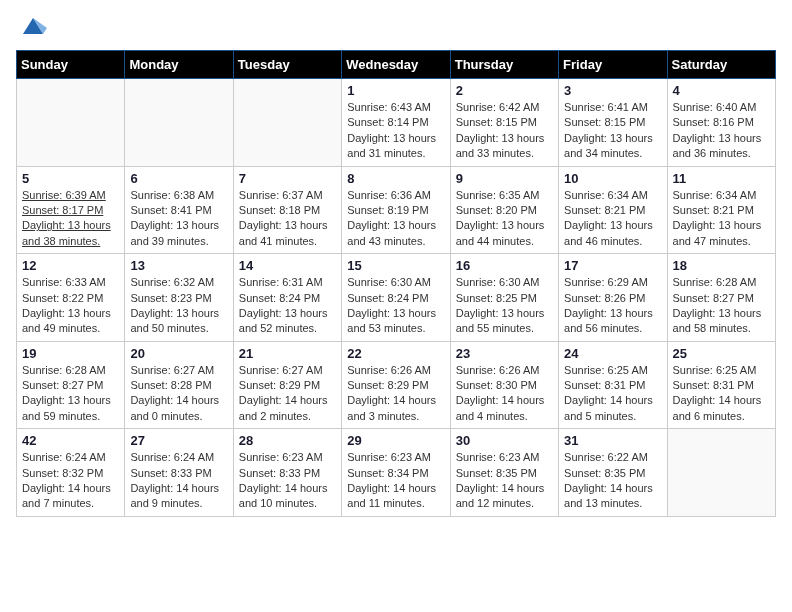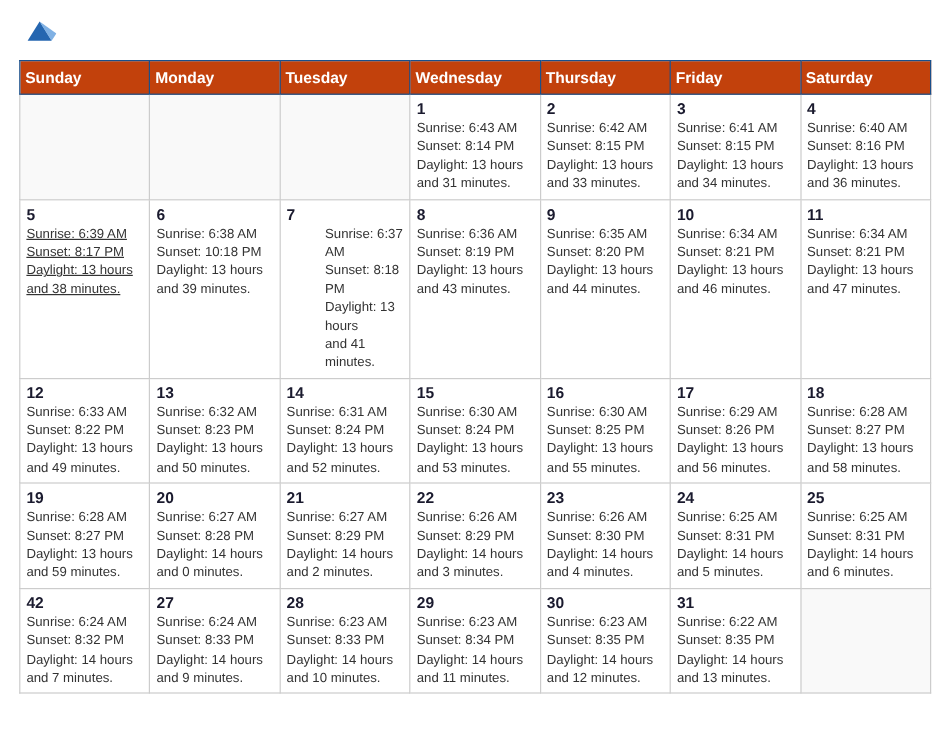--- a/index.html
+++ b/index.html
@@ -32,21 +32,21 @@
     .location-title {
       font-size: 16px;
       color: #333;
     }
     .calendar {
       width: 100%;
       border-collapse: collapse;
       border: 1px solid #ccc;
     }
     .calendar th {
-      background: #c2410c;
+      background: #000000;
       color: #fff;
       font-size: 13px;
       font-weight: bold;
       padding: 6px 4px;
       text-align: left;
       border: 1px solid #1a4f8a;
     }
     .calendar td {
       width: calc(100% / 7);
       vertical-align: top;
@@ -146,27 +146,27 @@
         <td>
           <span class="day-number">5</span>
           <div class="day-info" style="white-space: pre-line; text-decoration: underline;">Sunrise: 6:39 AM
 Sunset: 8:17 PM
 Daylight: 13 hours
 and 38 minutes.</div>
         </td>
         <td>
           <span class="day-number">6</span>
           <div class="day-info" style="white-space: pre-line;">Sunrise: 6:38 AM
-Sunset: 10:18 PM
+Sunset: 8:41 PM
 Daylight: 13 hours
 and 39 minutes.</div>
         </td>
         <td>
           <span class="day-number">7</span>
-          <div class="day-info" style="white-space: pre-line; margin-left: 32px;">Sunrise: 6:37 AM
+          <div class="day-info" style="white-space: pre-line;">Sunrise: 6:37 AM
 Sunset: 8:18 PM
 Daylight: 13 hours
 and 41 minutes.</div>
         </td>
         <td>
           <span class="day-number">8</span>
           <div class="day-info" style="white-space: pre-line;">Sunrise: 6:36 AM
 Sunset: 8:19 PM
 Daylight: 13 hours
 and 43 minutes.</div>

